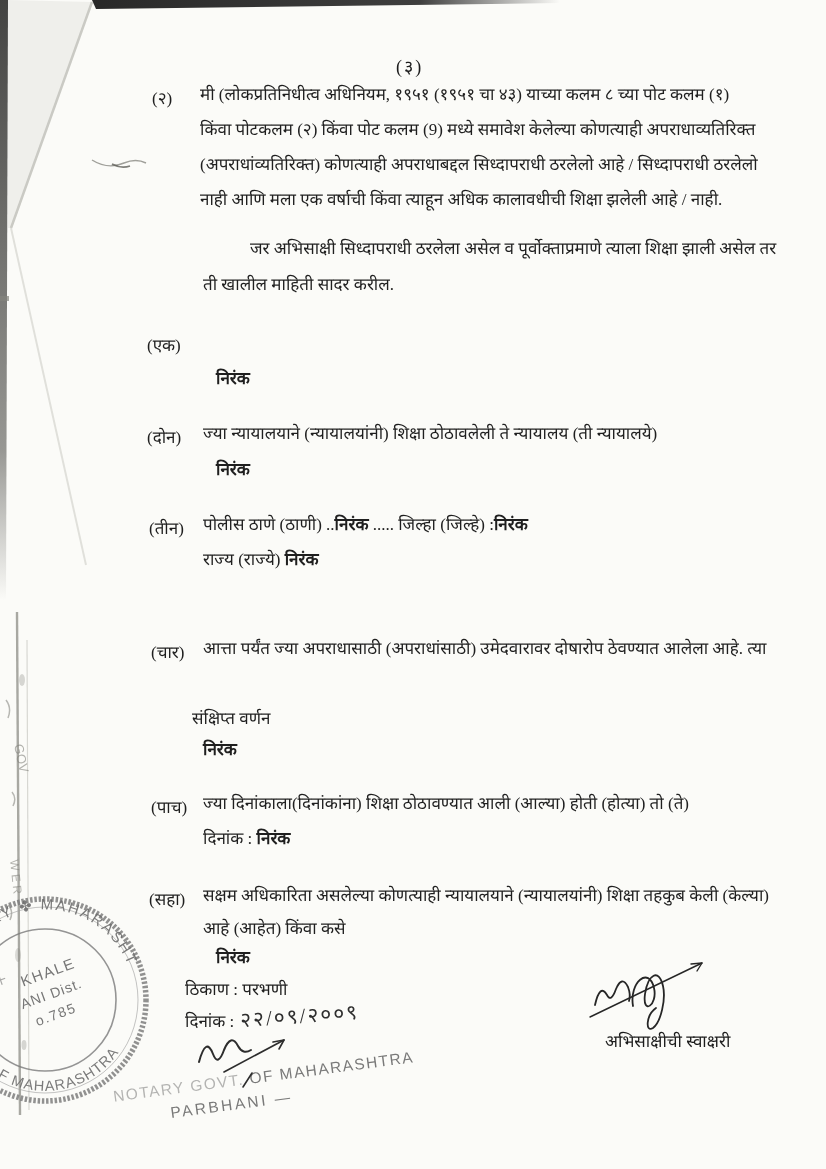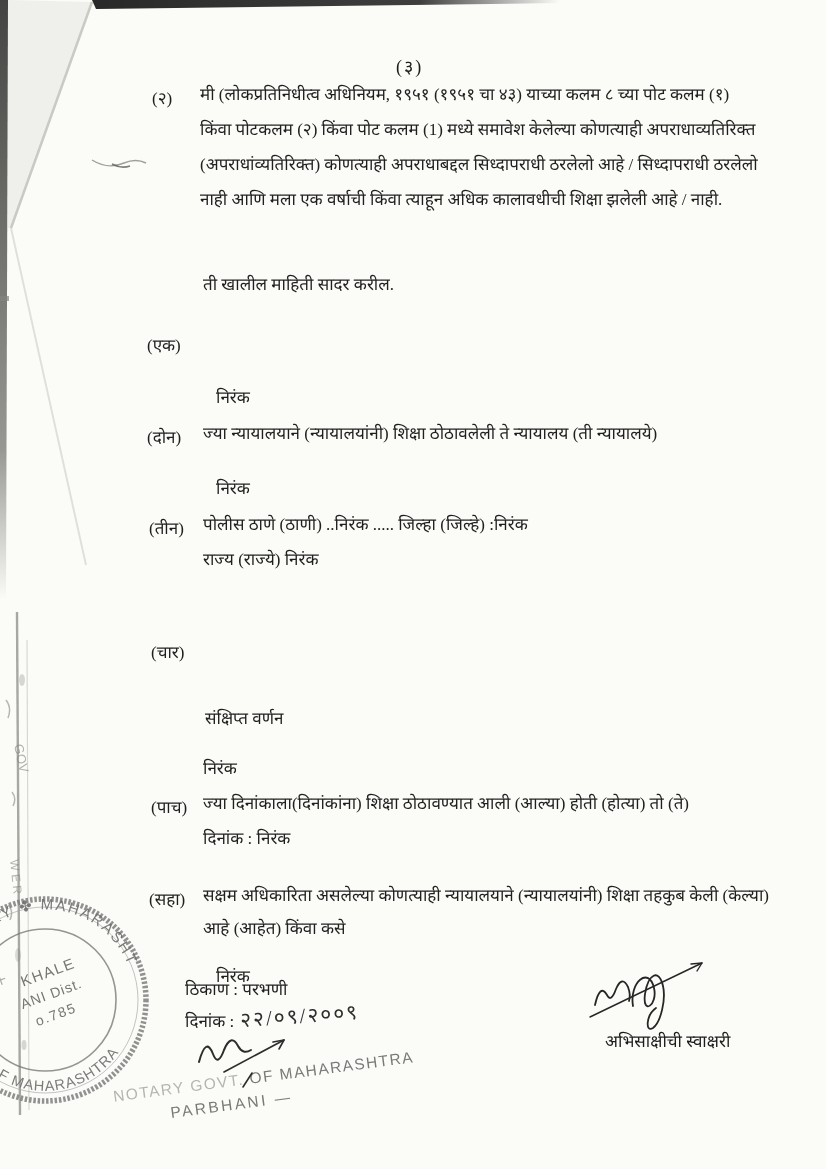--- a/index.html
+++ b/index.html
@@ -1,21 +1,21 @@
 <!DOCTYPE html>
 <html><head>
 <meta charset="utf-8">
 <style>
   html,body{margin:0;padding:0;background:#e9e9e6;}
   .page{position:relative;width:826px;height:1169px;background:#fbfbf8;overflow:hidden;
         font-family:"Liberation Serif",serif;color:#1c1c1c;}
   .layer{position:absolute;left:0;top:0;width:826px;height:1169px;pointer-events:none;}
   .ln{position:absolute;white-space:nowrap;font-size:17px;line-height:1;color:#1f1f1f;text-align:center;}
   .lbl{position:absolute;white-space:nowrap;font-size:17px;color:#1f1f1f;}
-  .bold{font-weight:400;margin-top:19px;}
+  .bold{font-weight:700;}
   .dots{letter-spacing:2px;font-weight:700;font-size:13px;vertical-align:2px;color:#2a2a2a;}
   .pageno{position:absolute;left:396px;top:54px;font-size:18px;letter-spacing:2px;}
   .hand{position:absolute;left:240px;top:1001px;font-size:21px;color:#2e2e2e;
         transform:rotate(-4deg);letter-spacing:2px;}
   .stamp-ln{position:absolute;white-space:nowrap;font-family:"Liberation Sans",sans-serif;
         color:#636363;opacity:.85;letter-spacing:1.5px;}
   .stamp-l1{left:112px;top:1068px;font-size:15.5px;transform:rotate(-7.5deg);}
   .stamp-l1 .faint{opacity:.55;}
   .stamp-l2{left:170px;top:1096px;font-size:15.5px;transform:rotate(-7.5deg);letter-spacing:2.5px;}
   .sign-label{position:absolute;left:577px;top:1029px;font-size:17px;margin-left:28px;}
@@ -81,43 +81,45 @@
         <text x="-16" y="22" font-size="14" letter-spacing="1.5">o.785</text>
         <path d="M-40,-34 l10,0 M-35,-39 l0,10" stroke="#787878" stroke-width="1.2" opacity="0.7"></path>
       </g>
     </g>
   </svg>
 
   <div class="pageno">(३)</div>
 
   <span class="lbl" style="left:152px;top:86px">(२)</span>
   <span class="ln" style="left:200px;top:86px">मी (लोकप्रतिनिधीत्व अधिनियम, १९५१ (१९५१ चा ४३) याच्या कलम ८ च्या पोट कलम (१)</span>
-  <span class="ln" style="left:200px;top:121px">किंवा पोटकलम (२) किंवा पोट कलम (1) मध्ये समावेश केलेल्या कोणत्याही अपराधाव्यतिरिक्त</span>
+  <span class="ln" style="left:200px;top:121px">किंवा पोटकलम (२) किंवा पोट कलम (9) मध्ये समावेश केलेल्या कोणत्याही अपराधाव्यतिरिक्त</span>
   <span class="ln" style="left:200px;top:191px">नाही आणि मला एक वर्षाची किंवा त्याहून अधिक कालावधीची शिक्षा झलेली आहे / नाही.</span>
   <span class="ln" style="left:200px;top:156px">(अपराधांव्यतिरिक्त) कोणत्याही अपराधाबद्दल सिध्दापराधी ठरलेलो आहे / सिध्दापराधी ठरलेलो</span>
 
+  <span class="ln" style="left:250px;top:240px">जर अभिसाक्षी सिध्दापराधी ठरलेला असेल व पूर्वोक्ताप्रमाणे त्याला शिक्षा झाली असेल तर</span>
   <span class="ln" style="left:203px;top:276px">ती खालील माहिती सादर करील.</span>
 
   <span class="lbl" style="left:147px;top:333px">(एक)</span>
   <span class="ln bold" style="left:216px;top:370px">निरंक</span>
 
   <span class="lbl" style="left:147px;top:425px">(दोन)</span>
   <span class="ln" style="left:203px;top:425px">ज्या न्यायालयाने (न्यायालयांनी) शिक्षा ठोठावलेली ते न्यायालय (ती न्यायालये)</span>
   <span class="ln bold" style="left:216px;top:461px">निरंक</span>
 
   <span class="lbl" style="left:149px;top:516px">(तीन)</span>
   <span class="ln" style="left:203px;top:516px">
     <span>पोलीस ठाणे (ठाणी) ..</span><span class="bold">निरंक</span><span> ..... जिल्हा (जिल्हे)   :</span><span class="bold">निरंक</span>
   </span>
   <span class="ln" style="left:203px;top:551px">
     <span>राज्य (राज्ये) </span><span class="bold">निरंक</span>
   </span>
 
   <span class="lbl" style="left:151px;top:640px">(चार)</span>
-  <span class="ln" style="left:205px;top:710px">संक्षिप्त वर्णन</span>
+  <span class="ln" style="left:203px;top:640px">आत्ता पर्यंत ज्या अपराधासाठी (अपराधांसाठी) उमेदवारावर दोषारोप ठेवण्यात आलेला आहे. त्या</span>
+  <span class="ln" style="left:192px;top:710px">संक्षिप्त वर्णन</span>
   <span class="ln bold" style="left:203px;top:741px">निरंक</span>
 
   <span class="lbl" style="left:151px;top:795px">(पाच)</span>
   <span class="ln" style="left:203px;top:795px">ज्या दिनांकाला(दिनांकांना) शिक्षा ठोठावण्यात आली (आल्या) होती (होत्या) तो (ते)</span>
   <span class="ln" style="left:203px;top:830px">
     <span>दिनांक :  </span><span class="bold">निरंक</span>
   </span>
 
   <span class="lbl" style="left:149px;top:887px">(सहा)</span>
   <span class="ln" style="left:203px;top:887px">सक्षम अधिकारिता असलेल्या कोणत्याही न्यायालयाने (न्यायालयांनी) शिक्षा तहकुब केली (केल्या)</span>

